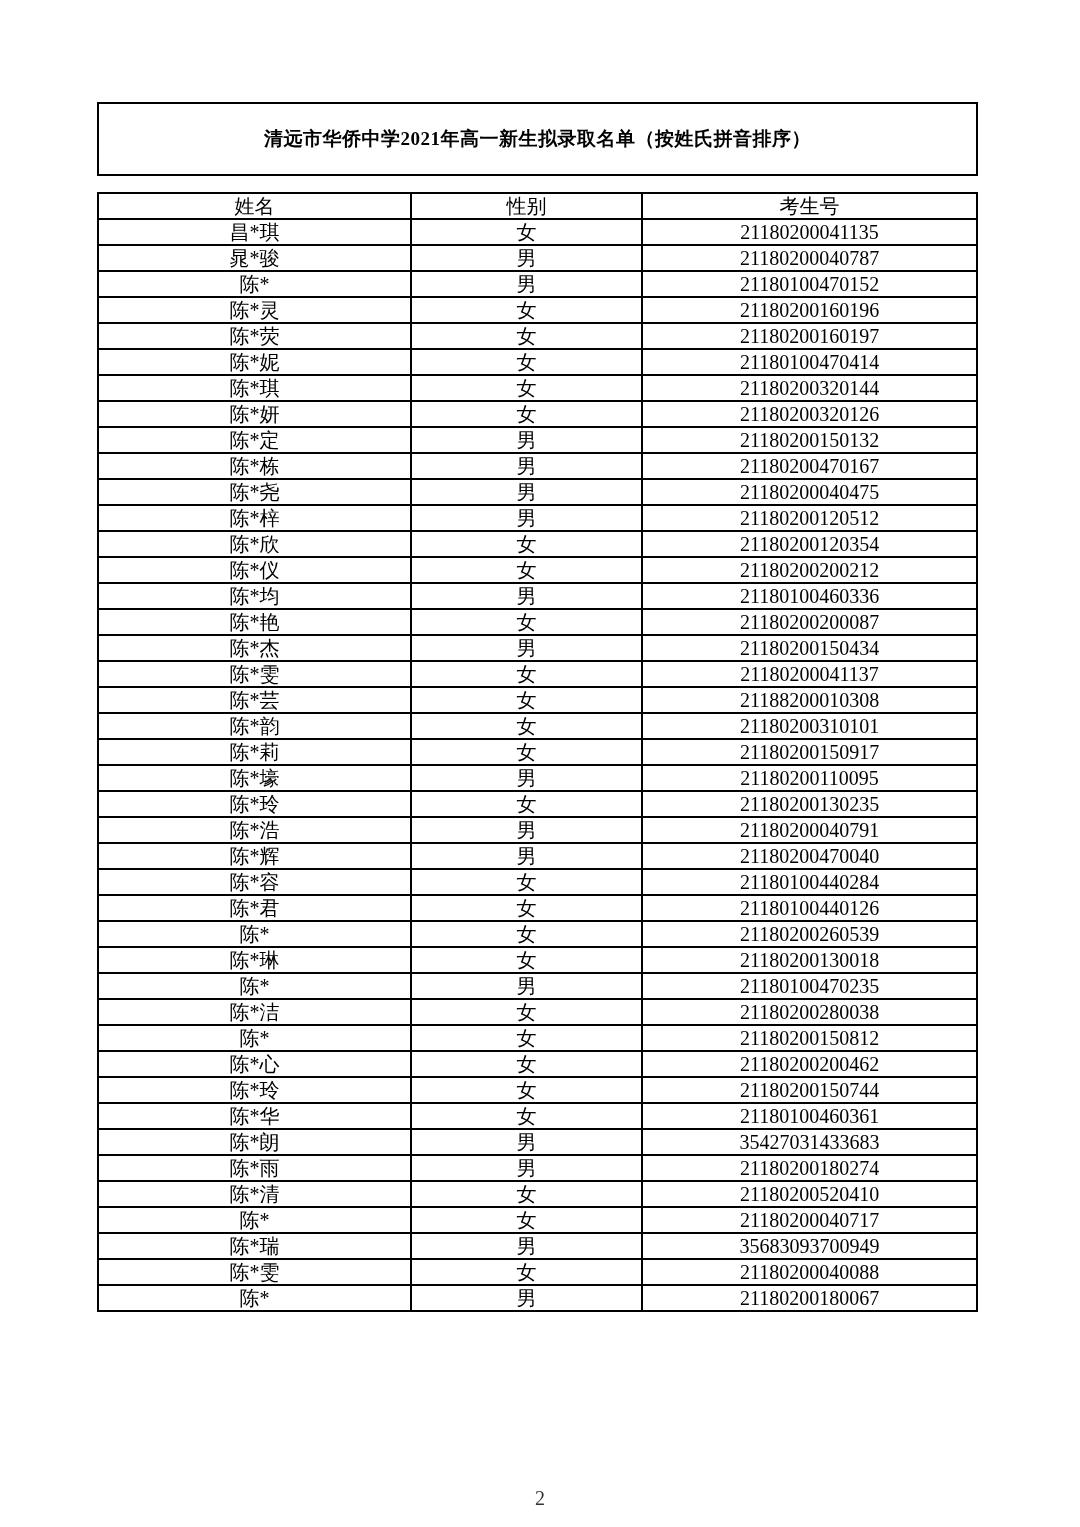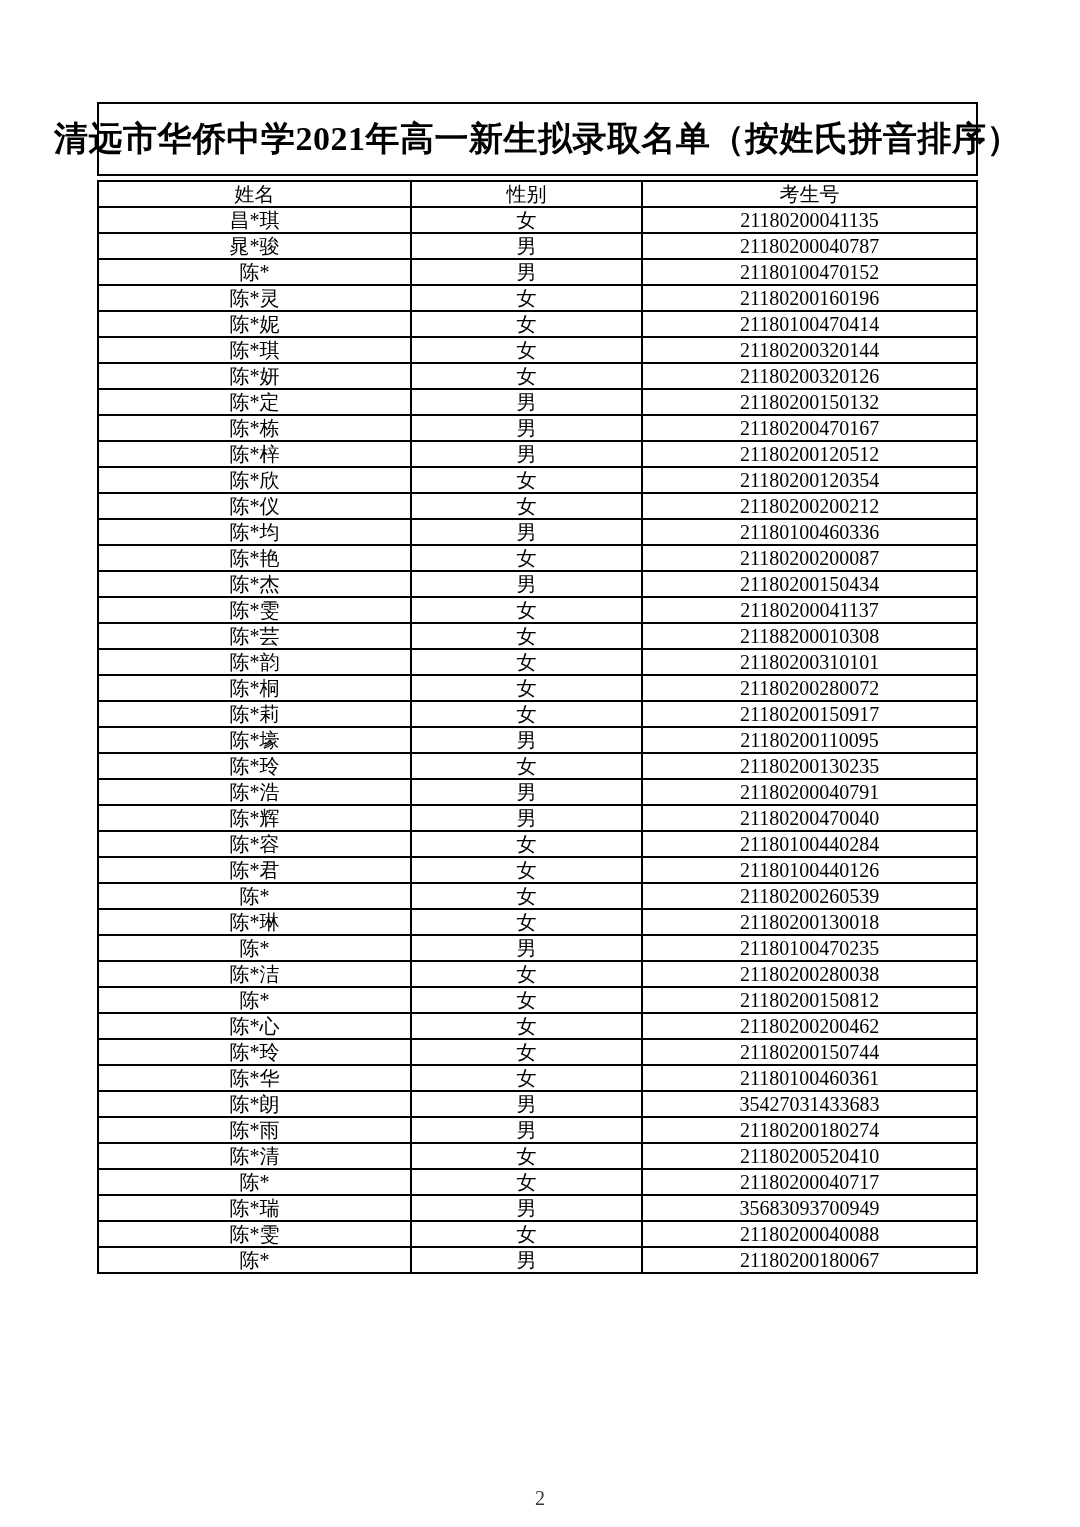--- a/index.html
+++ b/index.html
@@ -20,30 +20,30 @@
     top: 102px;
     width: 881px;
   }
   .title-box {
     width: 100%;
     height: 74px;
     border: 2px solid #000000;
     display: flex;
     align-items: center;
     justify-content: center;
-    font-size: 34px;
+    font-size: 19px;
     font-weight: bold;
     letter-spacing: 0.5px;
     white-space: nowrap;
   }
   table.roster {
     width: 100%;
     border-collapse: collapse;
     table-layout: fixed;
-    margin-top: 4px;
+    margin-top: 16px;
   }
   table.roster th,
   table.roster td {
     border: 2px solid #000000;
     text-align: center;
     vertical-align: middle;
     font-size: 20px;
     font-weight: normal;
     height: 24px;
     line-height: 24px;
@@ -101,20 +101,25 @@
             <td>陈*</td>
             <td>男</td>
             <td>21180100470152</td>
           </tr>
           <tr>
             <td>陈*灵</td>
             <td>女</td>
             <td>21180200160196</td>
           </tr>
           <tr>
+            <td>陈*荧</td>
+            <td>女</td>
+            <td>21180200160197</td>
+          </tr>
+          <tr>
             <td>陈*妮</td>
             <td>女</td>
             <td>21180100470414</td>
           </tr>
           <tr>
             <td>陈*琪</td>
             <td>女</td>
             <td>21180200320144</td>
           </tr>
           <tr>
@@ -126,20 +131,25 @@
             <td>陈*定</td>
             <td>男</td>
             <td>21180200150132</td>
           </tr>
           <tr>
             <td>陈*栋</td>
             <td>男</td>
             <td>21180200470167</td>
           </tr>
           <tr>
+            <td>陈*尧</td>
+            <td>男</td>
+            <td>21180200040475</td>
+          </tr>
+          <tr>
             <td>陈*梓</td>
             <td>男</td>
             <td>21180200120512</td>
           </tr>
           <tr>
             <td>陈*欣</td>
             <td>女</td>
             <td>21180200120354</td>
           </tr>
           <tr>
@@ -169,25 +179,20 @@
           </tr>
           <tr>
             <td>陈*芸</td>
             <td>女</td>
             <td>21188200010308</td>
           </tr>
           <tr>
             <td>陈*韵</td>
             <td>女</td>
             <td>21180200310101</td>
-          </tr>
-          <tr>
-            <td>陈*桐</td>
-            <td>女</td>
-            <td>21180200280072</td>
           </tr>
           <tr>
             <td>陈*莉</td>
             <td>女</td>
             <td>21180200150917</td>
           </tr>
           <tr>
             <td>陈*壕</td>
             <td>男</td>
             <td>21180200110095</td>

